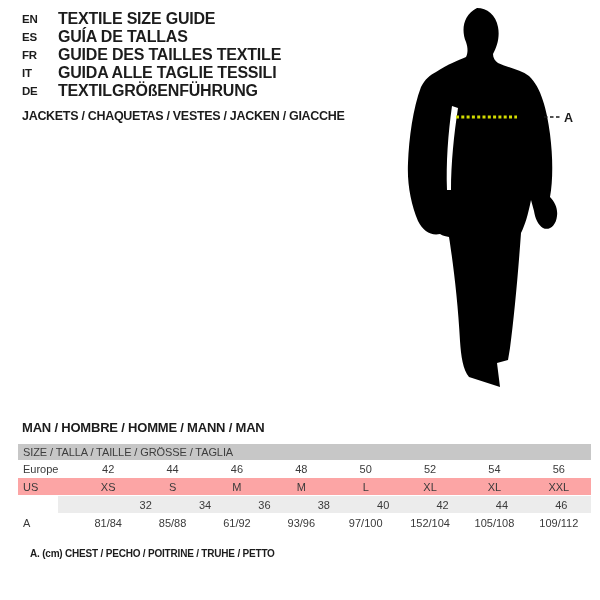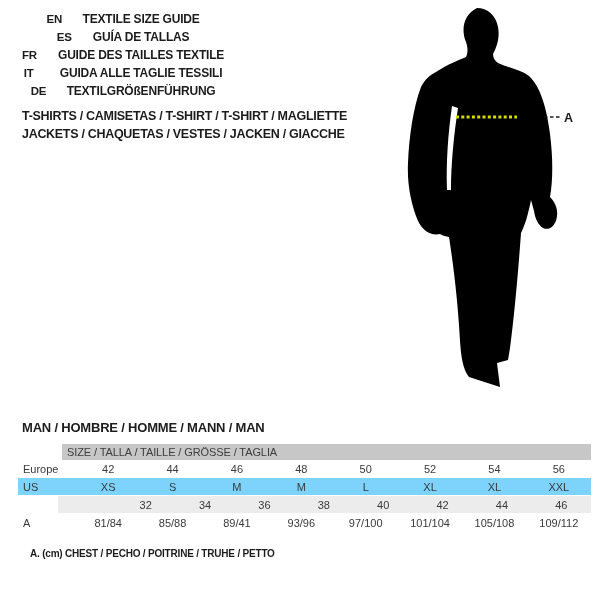--- a/index.html
+++ b/index.html
@@ -5,40 +5,40 @@
   * { margin:0; padding:0; box-sizing:border-box; }
   html,body { background:#fff; }
   .page {
     position:relative; width:600px; height:600px; background:#ffffff;
     font-family:"Liberation Sans","DejaVu Sans",sans-serif;
     color:#1c1c1c; overflow:hidden;
   }
 
   
   .lang-list { position:absolute; left:22px; top:10px; }
-  .lang-row { display:flex; height:18px; align-items:center;justify-content:center; }
+  .lang-row { display:flex; height:18px; align-items:center; }
   .lang-code { width:36px; font-size:11.5px; font-weight:700; letter-spacing:-0.2px; }
-  .lang-label { font-size:12px; font-weight:700; letter-spacing:-0.2px; white-space:nowrap; }
+  .lang-label { font-size:16px; font-weight:700; letter-spacing:-0.2px; white-space:nowrap; }
 
   
   .garment-lines { position:absolute; left:22px; top:107px; }
   .garment-line { font-size:12.5px; font-weight:700; letter-spacing:-0.3px; line-height:18px; white-space:nowrap; }
 
   
   .figure-wrap { position:absolute; left:395px; top:0; width:205px; height:400px; }
   .figure-wrap svg { display:block; }
 
   
   .section-title { position:absolute; left:22px; top:420px; font-size:13px; font-weight:700; letter-spacing:-0.2px; }
 
   
   .size-table { position:absolute; left:18px; top:444px; width:573px; font-size:11px; color:#3a3a3a; }
   .size-table-header {
     height:16px; line-height:16px; padding-left:5px;
-    font-size:11px; color:#3d3d3d; letter-spacing:-0.1px;margin-left:44px;
+    font-size:11px; color:#3d3d3d; letter-spacing:-0.1px;
   }
   .size-row { display:flex; height:18px; align-items:center; border-bottom:1px solid #ffffff; }
   .size-row-label { width:58px; padding-left:5px; text-align:left; }
   .size-cell { flex:1; text-align:center; }
 
   
   .footnote { position:absolute; left:30px; top:548px; font-size:10px; font-weight:700; letter-spacing:-0.2px; }
 </style>
 </head>
 <body>
@@ -62,21 +62,20 @@
         <span class="lang-code">IT</span>
         <span class="lang-label">GUIDA ALLE TAGLIE TESSILI</span>
       </div>
       <div class="lang-row">
         <span class="lang-code">DE</span>
         <span class="lang-label">TEXTILGRÖßENFÜHRUNG</span>
       </div>
     </div>
 
   <div class="garment-lines">
-    <div class="garment-line">T-SHIRTS / CAMISETAS / T-SHIRT / T-SHIRT / MAGLIETTE</div>
     <div class="garment-line">JACKETS / CHAQUETAS / VESTES / JACKEN / GIACCHE</div>
   </div>
 
   <div class="figure-wrap">
     <svg width="205" height="400" viewBox="395 0 205 400" xmlns="http://www.w3.org/2000/svg">
       <path fill="#000000" d="
         M 477 8
         C 487 8 496 15 498 27
         C 500 37 497 47 493 54
         C 493 58 495 61 498 63
@@ -118,21 +117,21 @@
           <div class="size-row-label">Europe</div>
           <div class="size-cell">42</div>
           <div class="size-cell">44</div>
           <div class="size-cell">46</div>
           <div class="size-cell">48</div>
           <div class="size-cell">50</div>
           <div class="size-cell">52</div>
           <div class="size-cell">54</div>
           <div class="size-cell">56</div>
         </div>
-        <div class="size-row" style="background: #7dd3fc;">
+        <div class="size-row" style="background: #fca5a5;">
           <div class="size-row-label">US</div>
           <div class="size-cell">XS</div>
           <div class="size-cell">S</div>
           <div class="size-cell">M</div>
           <div class="size-cell">M</div>
           <div class="size-cell">L</div>
           <div class="size-cell">XL</div>
           <div class="size-cell">XL</div>
           <div class="size-cell">XXL</div>
         </div>
@@ -144,24 +143,24 @@
           <div class="size-cell">38</div>
           <div class="size-cell">40</div>
           <div class="size-cell">42</div>
           <div class="size-cell">44</div>
           <div class="size-cell">46</div>
         </div>
         <div class="size-row" style="background: rgb(255, 255, 255);">
           <div class="size-row-label">A</div>
           <div class="size-cell">81/84</div>
           <div class="size-cell">85/88</div>
-          <div class="size-cell">89/41</div>
+          <div class="size-cell">61/92</div>
           <div class="size-cell">93/96</div>
           <div class="size-cell">97/100</div>
-          <div class="size-cell">101/104</div>
+          <div class="size-cell">152/104</div>
           <div class="size-cell">105/108</div>
           <div class="size-cell">109/112</div>
         </div>
       </div>
   </div>
 
   <div class="footnote">A. (cm) CHEST / PECHO / POITRINE / TRUHE / PETTO</div>
 
 </div>
 

